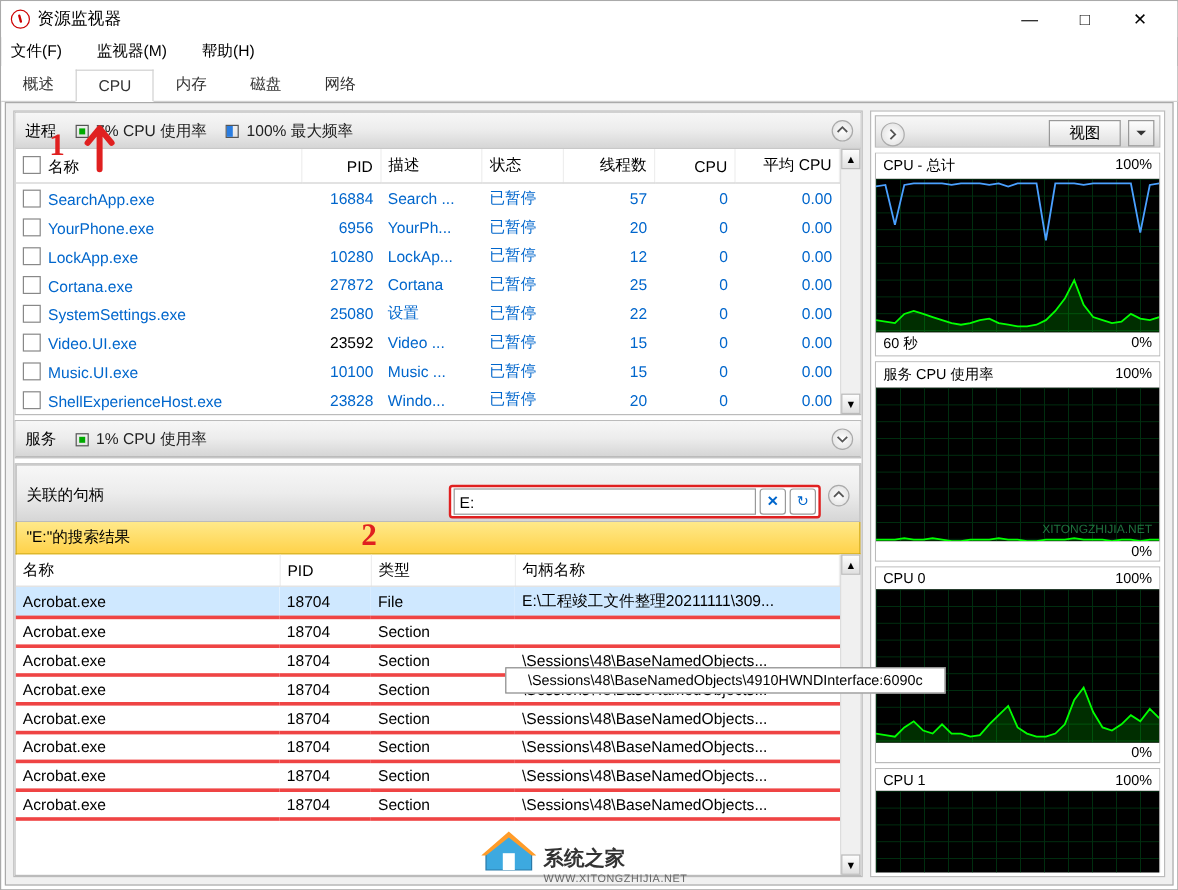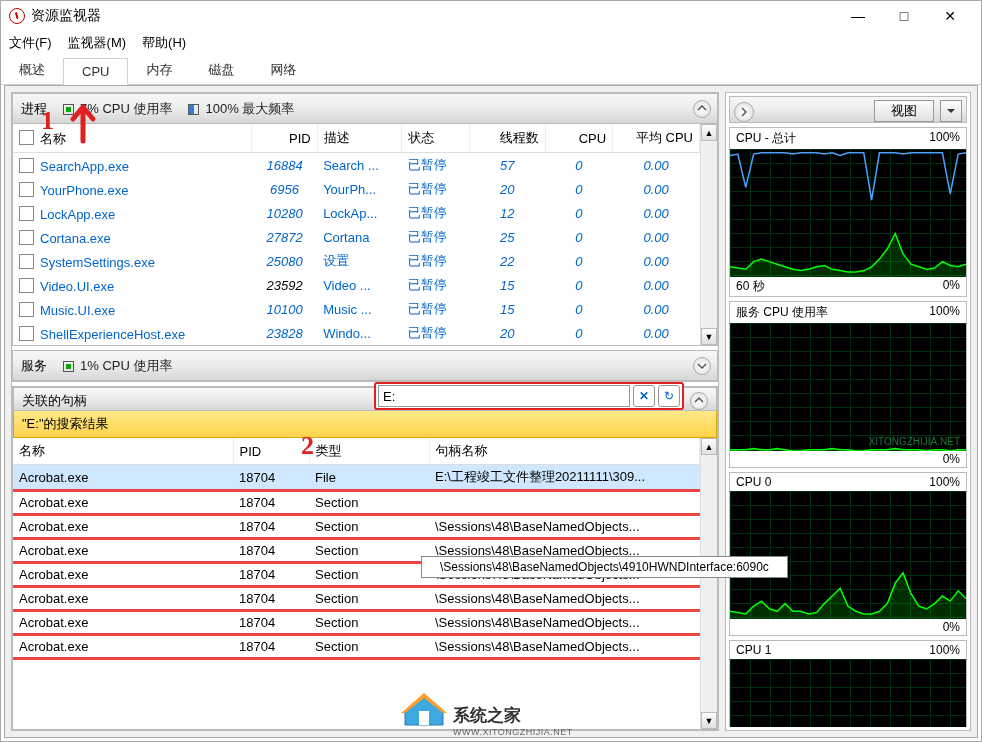--- a/index.html
+++ b/index.html
@@ -5,21 +5,21 @@
 * { margin: 0; padding: 0; box-sizing: border-box; }
 body { font-family: "Microsoft YaHei", "Segoe UI", Tahoma, sans-serif; font-size: 13px; background: #fff; color: #000; overflow: hidden; }
 .window { width: 982px; height: 742px; background: #fff; border: 1px solid #aaa; display: flex; flex-direction: column; position: relative; }
 .titlebar { height: 30px; display: flex; align-items: center; padding: 0 8px; background: #fff; }
 .titlebar .icon { width: 16px; height: 16px; border: 1.5px solid #c00; border-radius: 50%; display: inline-flex; align-items: center; justify-content: center; margin-right: 6px; }
 .titlebar .icon::after { content: ""; width: 2px; height: 7px; background: #c00; border-radius:1px; transform: rotate(-15deg) translateY(-1px); }
 .titlebar .title { flex: 1; font-size: 14px; }
 .winctrl { display: flex; }
 .winctrl button { width: 46px; height: 30px; border: none; background: transparent; font-size: 14px; cursor: pointer; }
 
-.menubar { height: 24px; display: flex; align-items: center; padding: 0 8px; gap: 16px; font-size: 13px; }
+.menubar { height: 24px; display: flex; align-items: center; padding: 0 8px; gap: 29px; font-size: 13px; }
 .menubar .item { cursor: default; }
 
 .tabs { height: 30px; display: flex; align-items: flex-end; border-bottom: 1px solid #d0d0d0; background:#fff; }
 .tabs .tab { padding: 5px 18px; color: #333; cursor: pointer; font-size:13px; }
 .tabs .tab.active { border: 1px solid #d0d0d0; border-bottom: 1px solid #fff; background:#fff; position:relative; top:1px; }
 
 .content-wrap { flex: 1; display: flex; gap: 6px; padding: 6px; border:1px solid #aaa; margin:3px; margin-top:0; overflow:hidden; background:#f0f0f0;}
 .left { flex: 1; display: flex; flex-direction: column; gap: 4px; overflow: hidden; background:#fff; border:1px solid #bbb;}
 .right { width: 246px; display: flex; flex-direction: column; gap: 4px; background:#fff; border:1px solid #bbb; padding:3px;}
 
@@ -31,26 +31,26 @@
 .sq.blue::after{content:"";position:absolute;left:0;top:0;width:50%;height:100%;background:#2a7de1;}
 .stat { color:#222; display:flex; align-items:center; }
 .collapse { position:absolute; right:6px; width:18px;height:18px; border:1px solid #aaa; border-radius:50%; background:radial-gradient(#fff,#ddd); display:flex;align-items:center;justify-content:center;cursor:pointer;}
 .collapse svg{width:10px;height:10px;}
 
 .grid { overflow-y:auto; flex:1;}
 table { width: 100%; border-collapse: collapse; font-size: 13px; }
 thead th { text-align: left; font-weight: normal; padding: 4px 6px; border-bottom:1px solid #ddd; border-right:1px solid #eee;}
 thead th.num{text-align:right;}
 tbody td { padding: 3px 6px; border-bottom:0; white-space:nowrap; overflow:hidden; text-overflow:ellipsis; max-width:0;}
-tbody td.num { text-align: center; font-style: italic; }
+tbody td.num { text-align: right; }
 tbody tr.link td.name, tbody tr.link td.desc { color: #0066cc; }
 tbody td.chk::before { content:""; display:inline-block; width:13px;height:13px;border:1px solid #888; margin-right:6px; position:relative; top:2px;}
 th.chk::before { content:""; display:inline-block; width:13px;height:13px;border:1px solid #888; margin-right:6px; position:relative; top:2px;}
 
-.search-hdr { height: 24px; background: linear-gradient(#f7f7f7,#ececec,#d6d6d6); border:1px solid #bbb; display:flex; align-items:flex-end; padding:0 8px; position:relative;}
+.search-hdr { height: 48px; background: linear-gradient(#f7f7f7,#ececec,#d6d6d6); border:1px solid #bbb; display:flex; align-items:flex-start; padding:16px 8px; position:relative;}
 .search-box { border:2px solid #e02020; border-radius:3px; padding:2px; display:flex; align-items:center; margin-left:auto; width:310px; height:28px; background:#fff;}
 .search-box input { flex:1; border:1px solid #999; height:22px; padding:0 4px; font-size:13px; }
 .search-btn { width:22px;height:22px; border:1px solid #999; border-radius:3px; display:flex;align-items:center;justify-content:center; margin-left:3px; font-size:12px; cursor:pointer;}
 .search-btn.blue{color:#0066cc; font-weight:bold;}
 .search-btn.arrow{color:#0066cc;}
 .yellowbar { background: linear-gradient(#ffe98a,#ffd24a); border:1px solid #d6a800; border-top:none; padding:4px 8px; font-size:13px;}
 .handles .row.sel td{ background:#cfe8ff; }
 .handles td{border-bottom:3px solid #ef4444;}
 
 .red-annot { position:absolute; color:#e02020; font-family:"Comic Sans MS",cursive; font-size:26px; font-weight:bold; z-index:10; }

